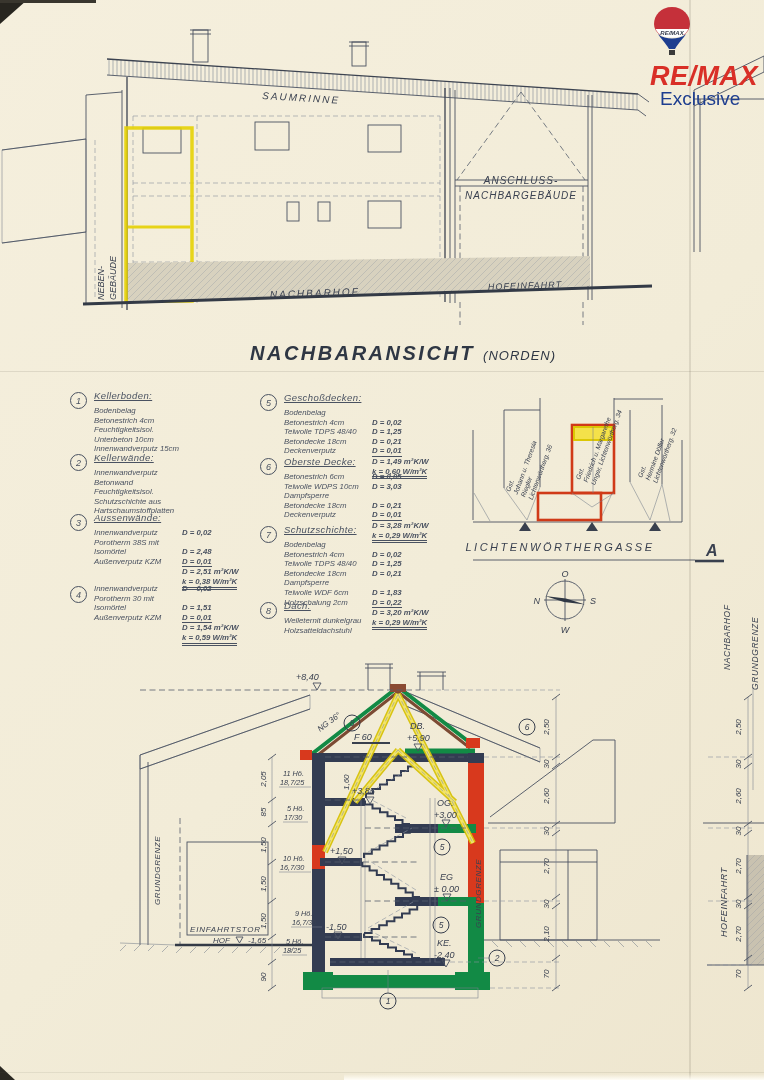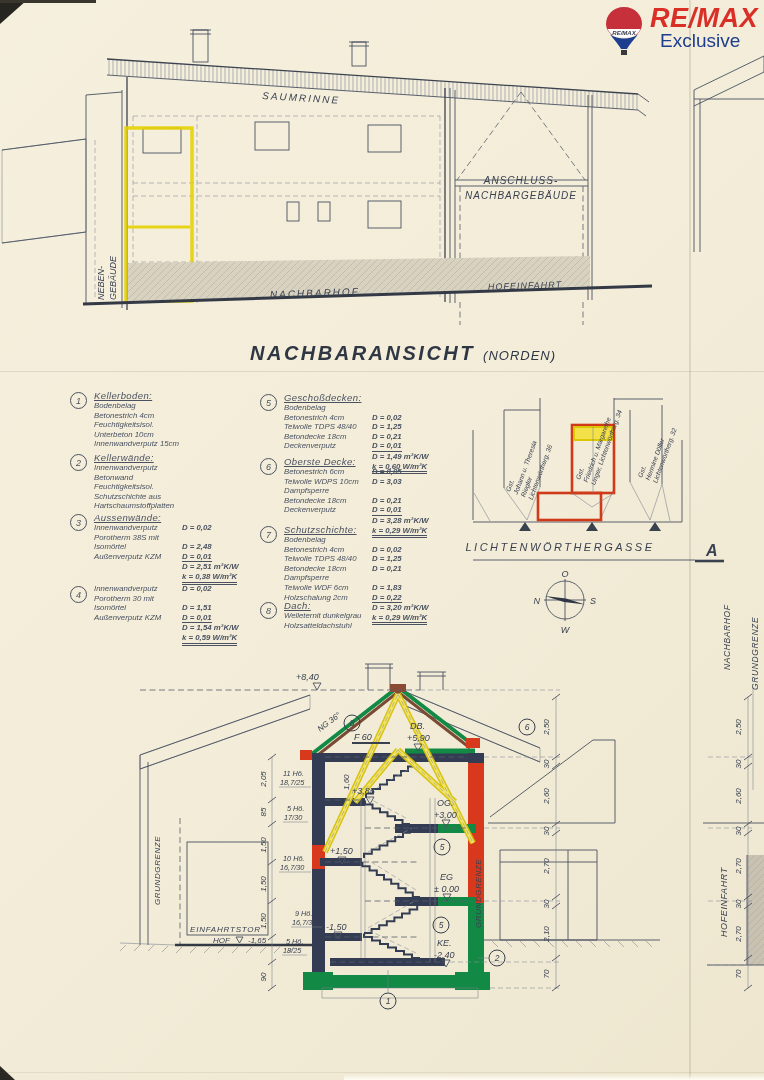--- a/index.html
+++ b/index.html
@@ -15,38 +15,38 @@
   .dashf{stroke:#8a92a0;fill:none;stroke-width:.6;stroke-dasharray:5 3;}
   .heavy{stroke:#333a46;fill:none;stroke-width:3;}
   .grn{stroke:#128a45;fill:none;}
   .ystk{stroke:#d6c108;stroke-width:6;fill:none;opacity:.95;}
   .ystk2{stroke:#f2e468;stroke-width:3;fill:none;}
   .t7{font-size:7.3px;}.t8{font-size:8px;}.t9{font-size:9px;}.t10{font-size:10px;}.t11{font-size:11px;}
   .dim{font-size:8px;text-anchor:middle;}
   .circ{stroke:#39404e;fill:none;stroke-width:1;}
   .ctxt{font-size:8.5px;text-anchor:middle;}
   
-  .logo{position:absolute;top:5px;right:6px;display:flex;align-items:flex-start;gap:4px;}
+  .logo{position:absolute;top:5px;right:6px;display:flex;align-items:flex-start;gap:4px;flex-direction:column;}
   .brand{font-size:27px;font-weight:bold;font-style:italic;color:#d92f27;letter-spacing:.5px;line-height:26px;}
   .sub{font-size:19px;color:#1d3d8f;margin-left:10px;line-height:20px;}
   
   .elev-title{position:absolute;left:250px;top:342px;font-style:italic;font-weight:600;
      font-size:20px;letter-spacing:2.5px;color:#2f3744;}
   .elev-title .sfx{font-size:13px;letter-spacing:1px;font-weight:400;}
   .lage-title{position:absolute;left:487px;top:624px;font-style:italic;font-weight:600;
      font-size:17px;letter-spacing:.5px;color:#2f3744;}
   .schnitt-title{position:absolute;left:240px;top:1018px;width:300px;text-align:center;
      font-style:italic;font-weight:600;color:#2f3744;}
   .schnitt-title .l1{font-size:18px;letter-spacing:5px;}
   .schnitt-title .l2{font-size:18px;letter-spacing:1.5px;}
   
   .litem{position:absolute;display:flex;gap:7px;color:#4a5261;}
   .lnum{width:15px;height:15px;border-radius:50%;border:1.2px solid #4a5261;font-size:9px;
      display:flex;align-items:center;justify-content:center;font-style:italic;flex:none;margin-top:2px;}
-  .ltitle{font-size:9.5px;font-style:italic;text-decoration:underline;letter-spacing:.4px;}
+  .ltitle{font-size:9.5px;font-style:italic;text-decoration:underline;letter-spacing:.4px;margin-bottom:5px;}
   .ltitle:empty{display:none;}
   .lline{display:flex;font-size:7.8px;line-height:9.6px;font-style:italic;}
   .lline .l{width:88px;flex:none;}
   .lline .r{white-space:nowrap;font-weight:bold;}
   .lline .u1{border-bottom:1px solid #4a5261;}
   .lline .u2{border-bottom:3px double #4a5261;}
   
   .vlabel{position:absolute;font-size:8.5px;font-style:italic;color:#3d4452;white-space:nowrap;
      transform:rotate(-90deg);transform-origin:left top;letter-spacing:.6px;}
   

